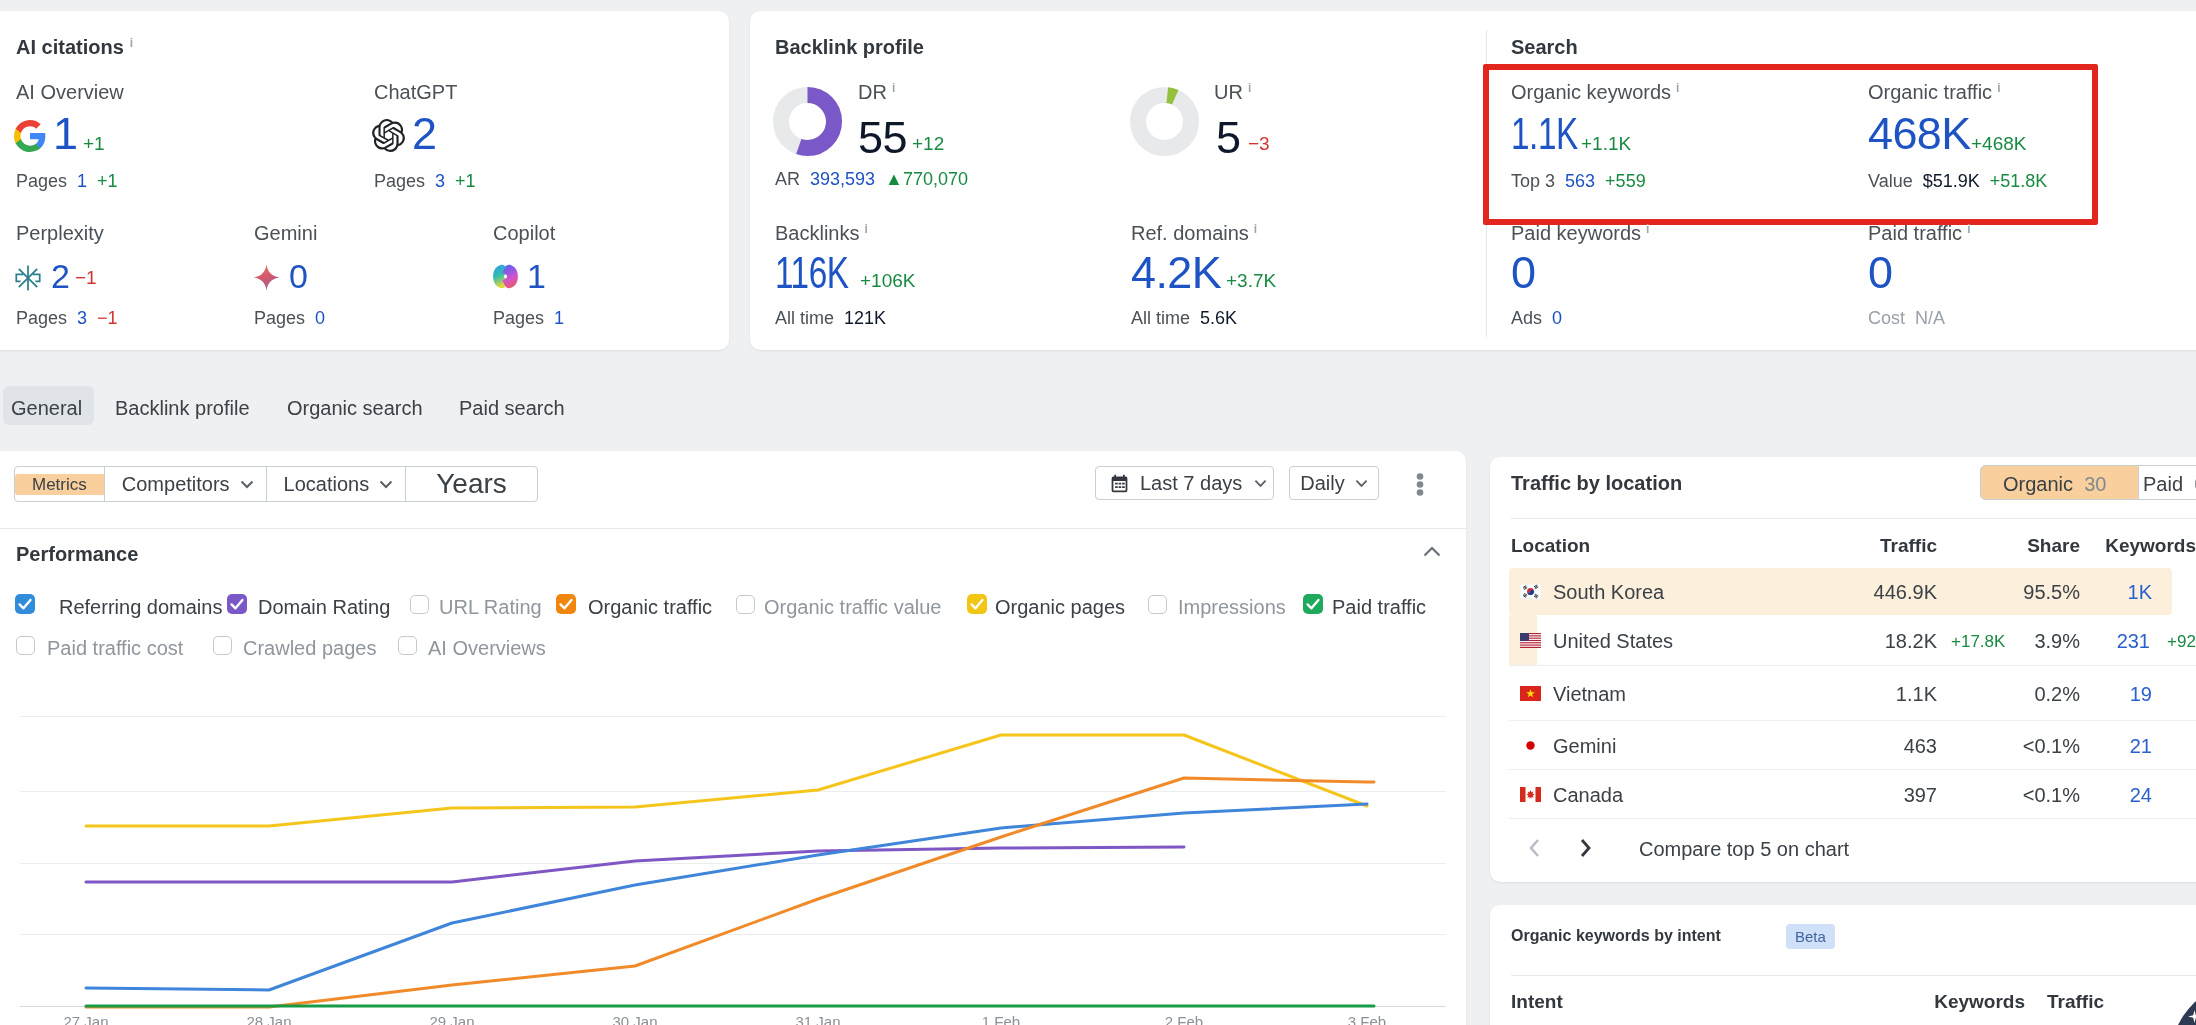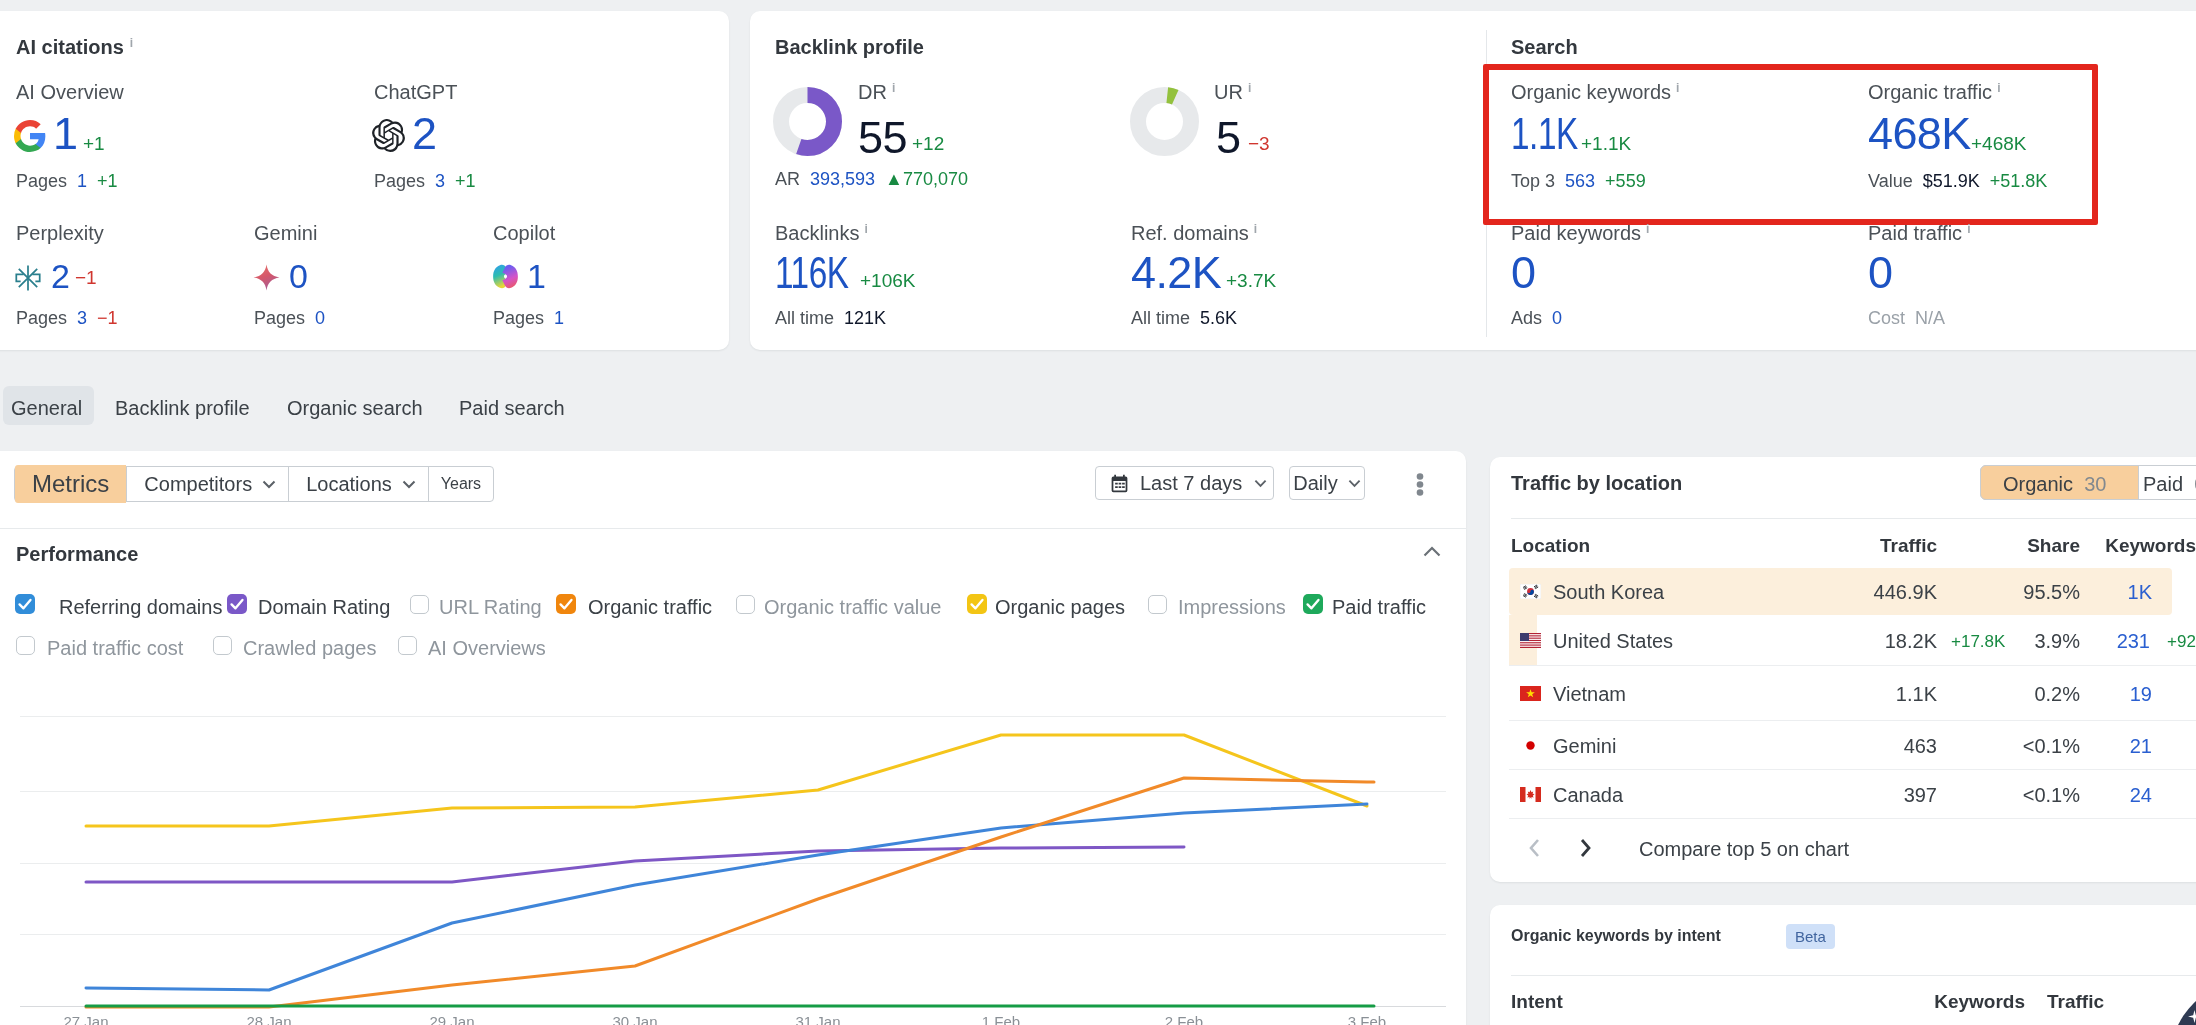--- a/index.html
+++ b/index.html
@@ -147,44 +147,44 @@
 
 <div class="a" style="left:3px;top:386px;width:91px;height:39px;background:#e0e4e8;border-radius:6px"></div>
 <div class="a lb" style="left:11px;top:398px;color:#3b4147">General</div>
 <div class="a lb" style="left:115px;top:398px;color:#3b4147">Backlink profile</div>
 <div class="a lb" style="left:287px;top:398px;color:#3b4147">Organic search</div>
 <div class="a lb" style="left:459px;top:398px;color:#3b4147">Paid search</div>
 
 <div class="card" style="left:-12px;top:451px;width:1478px;height:584px"></div>
 
 <div class="a" style="left:14px;top:466px;height:34px;border:1px solid #c9ced3;border-radius:4px;background:#fff;display:flex;align-items:center">
-  <div style="height:38px;display:flex;align-items:center;background:#f8cf9d;border-radius:3px 0 0 3px;padding:0 17px;font-size:24px;color:#3b4147">Metrics</div>
+  <div style="height:21px;display:flex;align-items:center;background:#f8cf9d;border-radius:3px 0 0 3px;padding:0 17px;font-size:17px;color:#3b4147">Metrics</div>
   <div style="height:34px;display:flex;align-items:center;border-left:1px solid #c9ced3;padding:0 12px 0 17px;font-size:20px;color:#3b4147">Competitors
     <svg width="14" height="9" viewBox="0 0 14 9" style="margin-left:10px">
         <path d="M1.5 1.5 L7 7 L12.5 1.5" fill="none" stroke="#5b6167" stroke-width="2"></path>
       </svg>
   </div>
   <div style="height:34px;display:flex;align-items:center;border-left:1px solid #c9ced3;padding:0 12px 0 17px;font-size:20px;color:#3b4147">Locations
     <svg width="14" height="9" viewBox="0 0 14 9" style="margin-left:10px">
         <path d="M1.5 1.5 L7 7 L12.5 1.5" fill="none" stroke="#5b6167" stroke-width="2"></path>
       </svg>
   </div>
-  <div style="height:34px;display:flex;align-items:center;border-left:1px solid #c9ced3;padding:0 12px;font-size:16px;color:#3b4147">Years</div>
+  <div style="height:34px;display:flex;align-items:center;border-left:1px solid #c9ced3;padding:0 30px;font-size:28px;color:#3b4147">Years</div>
 </div>
 
 <div class="a" style="left:1095px;top:466px;width:179px;height:34px;border:1px solid #c9ced3;border-radius:4px;background:#fff;display:flex;align-items:center;padding-left:13px;box-sizing:border-box">
   <svg width="21" height="21" viewBox="0 0 24 24">
       <path fill="#33383e" d="M19 4h-1V2h-2v2H8V2H6v2H5a2 2 0 0 0-2 2v14a2 2 0 0 0 2 2h14a2 2 0 0 0 2-2V6a2 2 0 0 0-2-2zm0 16H5V9h14v11zM7 11h3v2H7v-2zm4 0h3v2h-3v-2zm4 0h3v2h-3v-2zm-8 4h3v2H7v-2zm4 0h3v2h-3v-2zm4 0h3v2h-3v-2z"></path>
     </svg>
   <span style="font-size:20px;color:#3b4147;margin-left:10px">Last 7 days</span>
   <svg width="13" height="9" viewBox="0 0 14 9" style="margin-left:12px">
       <path d="M1.5 1.5 L7 7 L12.5 1.5" fill="none" stroke="#5b6167" stroke-width="2"></path>
     </svg>
 </div>
-<div class="a" style="left:1289px;top:466px;width:76px;height:34px;border:1px solid #c9ced3;border-radius:4px;background:#fff;display:flex;align-items:center;justify-content:center;box-sizing:border-box">
+<div class="a" style="left:1289px;top:466px;width:90px;height:34px;border:1px solid #c9ced3;border-radius:4px;background:#fff;display:flex;align-items:center;justify-content:center;box-sizing:border-box">
   <span style="font-size:20px;color:#3b4147">Daily</span>
   <svg width="13" height="9" viewBox="0 0 14 9" style="margin-left:10px">
       <path d="M1.5 1.5 L7 7 L12.5 1.5" fill="none" stroke="#5b6167" stroke-width="2"></path>
     </svg>
 </div>
 <svg class="a" style="left:1416px;top:473px" width="8" height="24" viewBox="0 0 8 24">
   <circle cx="4" cy="3.5" r="3.3" fill="#80878e"></circle>
     <circle cx="4" cy="11.5" r="3.3" fill="#80878e"></circle>
     <circle cx="4" cy="19.5" r="3.3" fill="#80878e"></circle>
 </svg>

